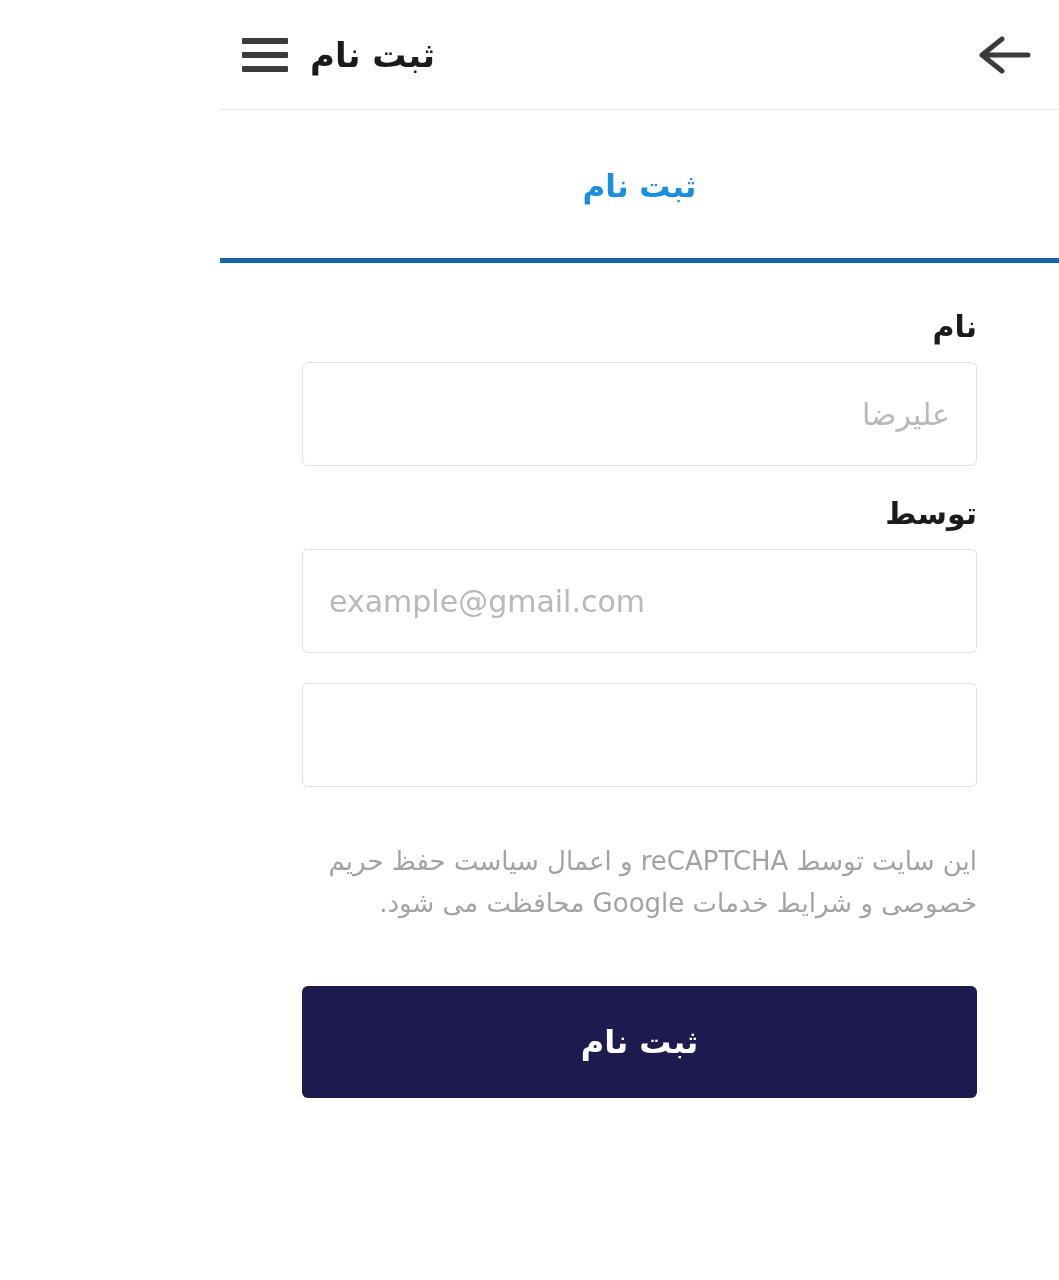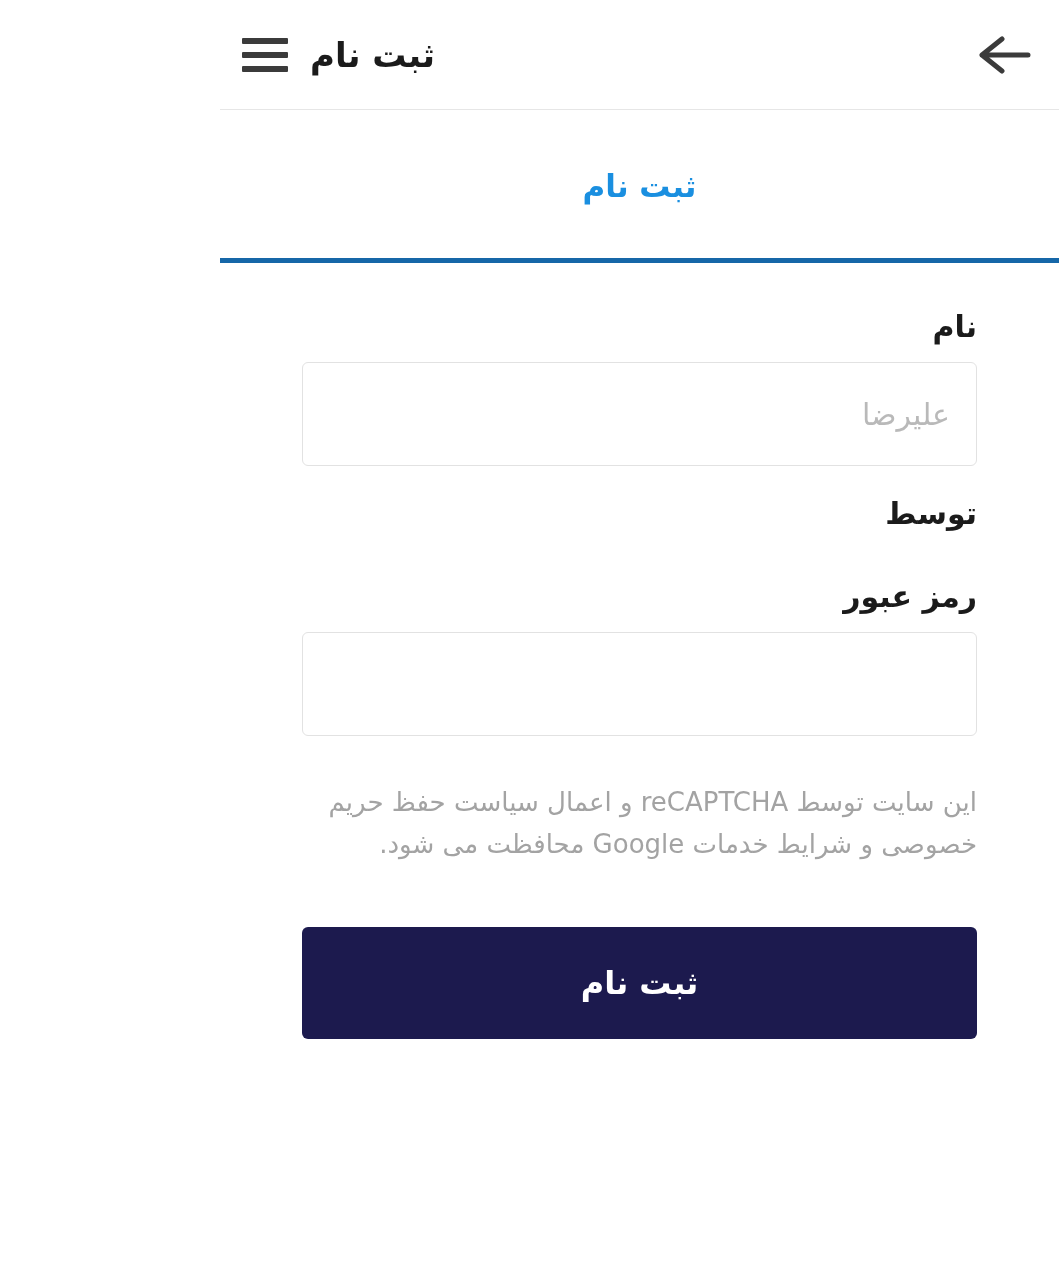--- a/index.html
+++ b/index.html
@@ -147,21 +147,21 @@
     text-align: left;
   }
   .field {
     margin-bottom: 30px;
   }
   .field:last-of-type {
     margin-bottom: 0;
   }
 
   .recaptcha-note {
-    margin-top: 16px;
+    margin-top: 24px;
     font-size: 26px;
     line-height: 1.6;
     color: #a3a3a3;
     text-align: right;
     direction: rtl;
   }
 
   .submit-wrap {
     margin-top: 62px;
   }
@@ -212,24 +212,24 @@
 
   <div class="form">
 
     <div class="field">
       <div class="field-label">نام</div>
       <input class="input" type="text" value="" placeholder="علیرضا" style="">
     </div>
 
     <div class="field">
       <div class="field-label">توسط</div>
+      <input class="input ltr-ph" type="text" value="" placeholder="example@gmail.com" style="">
     </div>
 
     <div class="field">
-      <div class="field-label">رمز عبور</div>
       <input class="input" type="password" value="" placeholder="" style="">
     </div>
 
     <div class="recaptcha-note">این سایت توسط reCAPTCHA و اعمال سیاست حفظ حریم خصوصی و شرایط خدمات Google محافظت می شود.</div>
 
     <div class="submit-wrap">
       <button class="submit-button">ثبت نام</button>
     </div>
 
     <div class="filler"></div>

